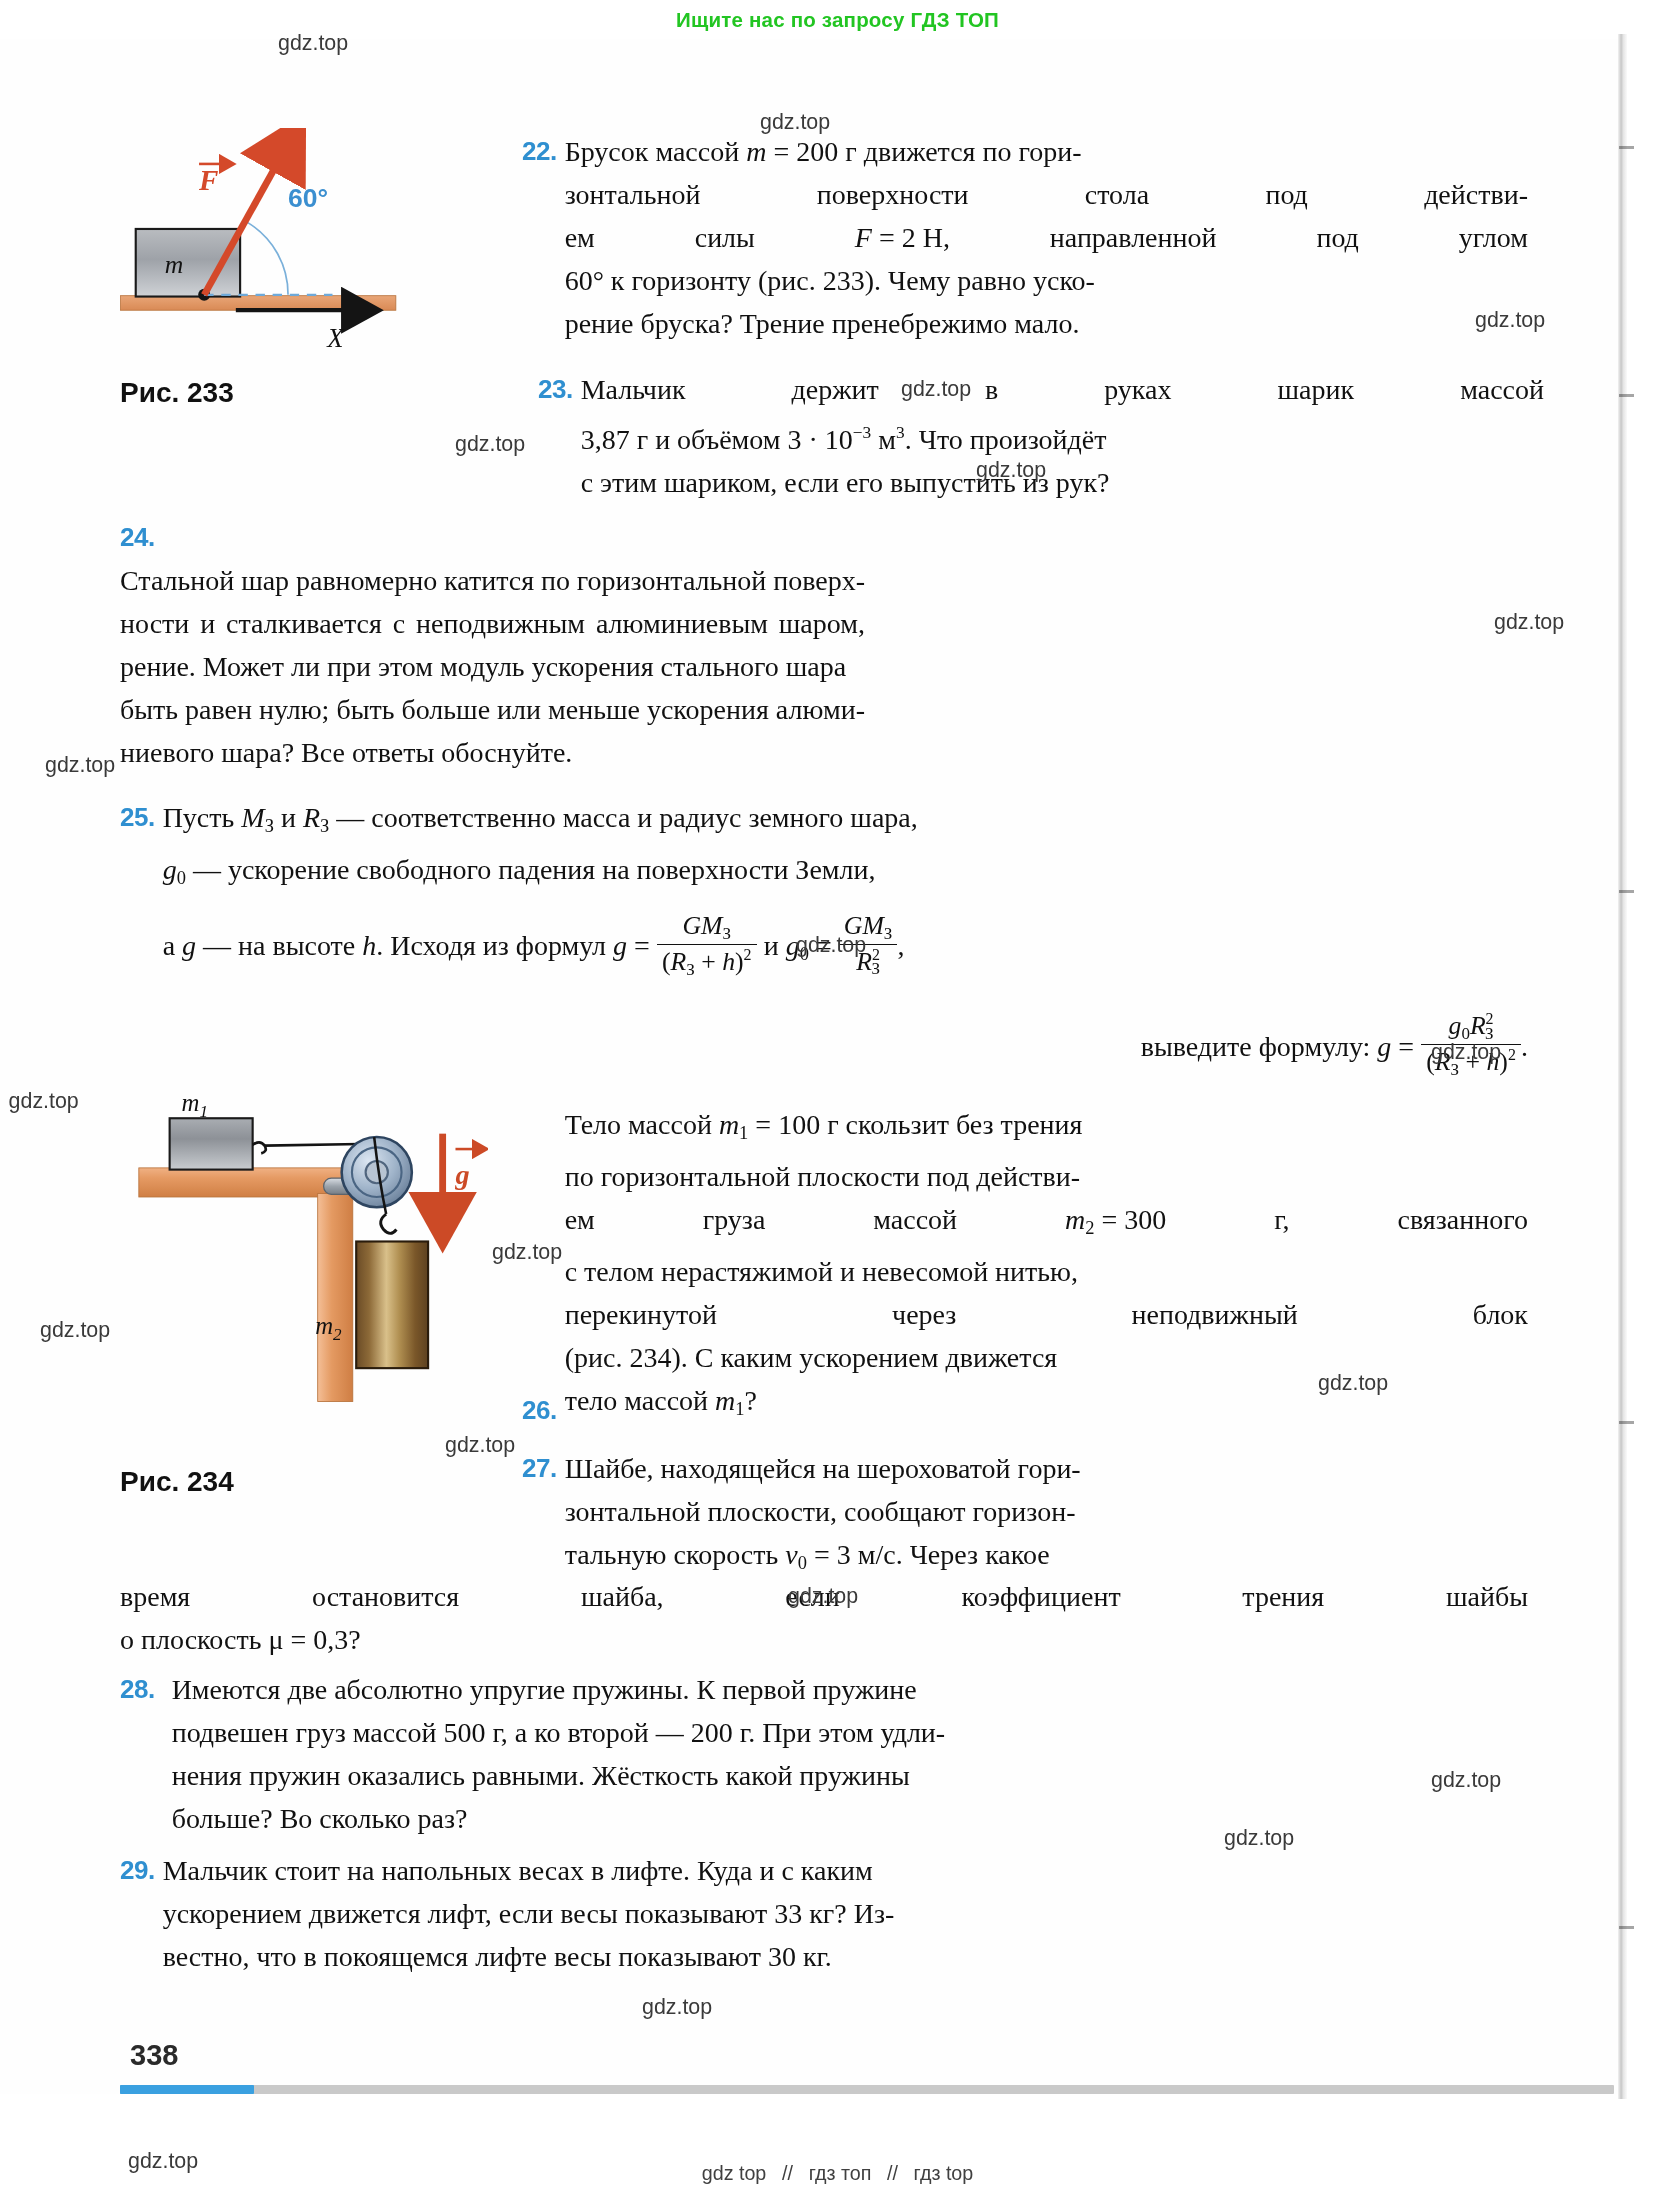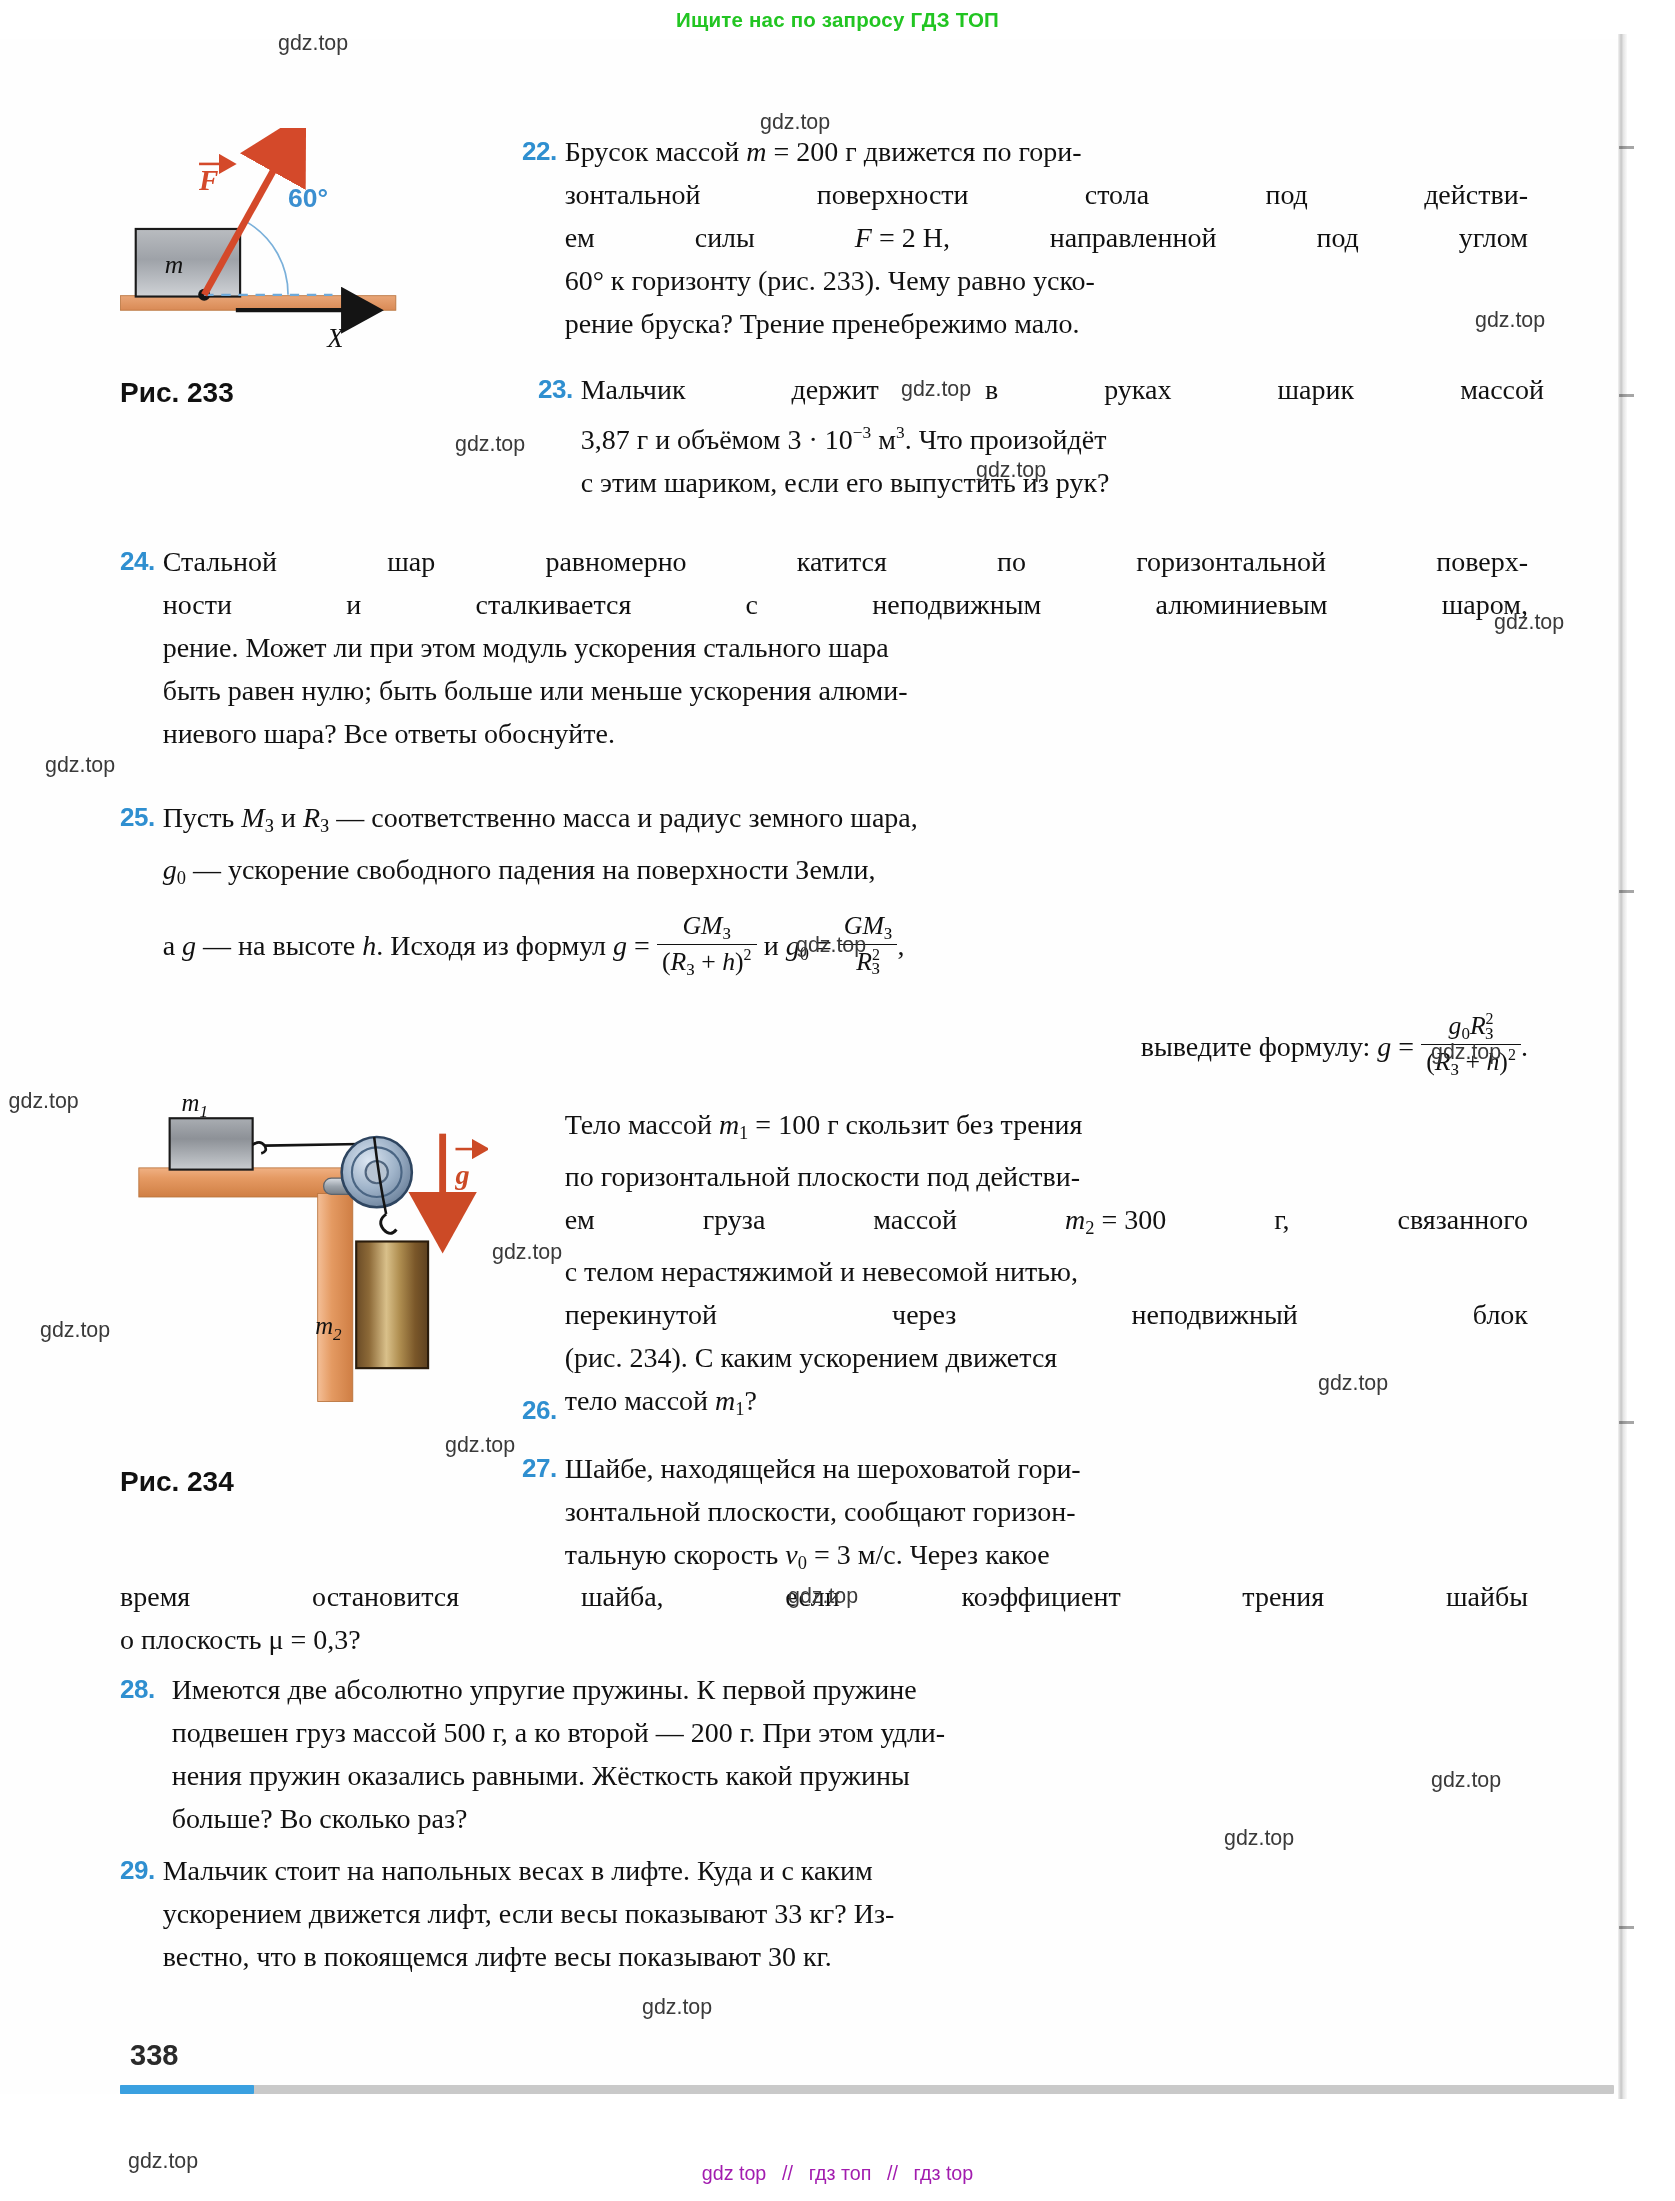--- a/index.html
+++ b/index.html
@@ -363,21 +363,21 @@
         </span>
       <span class="lnj">
           <span>3,87&nbsp;г&nbsp;и&nbsp;объёмом&nbsp;3&nbsp;·&nbsp;10<span class="sup">−3</span>&nbsp;м<span class="sup">3</span>.&nbsp;Что&nbsp;произойдёт</span>
         </span>
       <span class="lnj">
           <span>с&nbsp;этим&nbsp;шариком,&nbsp;если&nbsp;его&nbsp;выпустить&nbsp;из&nbsp;рук?</span>
         </span>
     </div>
   </div>
 
-  <div class="prob" style="left:120px; top:540px; width:1408px;">
+  <div class="prob" style="left:120px; top:516px; width:1408px;flex-direction:column;">
     <div class="prob-num">24.</div>
     <div class="prob-body">
       <span class="lnj">
           <span>Стальной</span>
           <span>шар</span>
           <span>равномерно</span>
           <span>катится</span>
           <span>по</span>
           <span>горизонтальной</span>
           <span>поверх-</span>
@@ -518,21 +518,21 @@
           <span>вестно,&nbsp;что&nbsp;в&nbsp;покоящемся&nbsp;лифте&nbsp;весы&nbsp;показывают&nbsp;30&nbsp;кг.</span>
         </span>
     </div>
   </div>
 
   <div class="pagenum">338</div>
   <div class="progress-track">
     <div class="progress-fill" style="width: 134px;"></div>
   </div>
 
-  <div class="footer-links" style="color: #a21caf;">
+  <div class="footer-links" style="color: #404040;">
     <span>gdz top</span>
     <span>//</span>
     <span>гдз топ</span>
     <span>//</span>
     <span>гдз top</span>
   </div>
 
   <div id="wm-layer">
       <div class="wm" style="left: 278px; top: 31px;">gdz.top</div>
       <div class="wm" style="left: 760px; top: 110px;">gdz.top</div>

